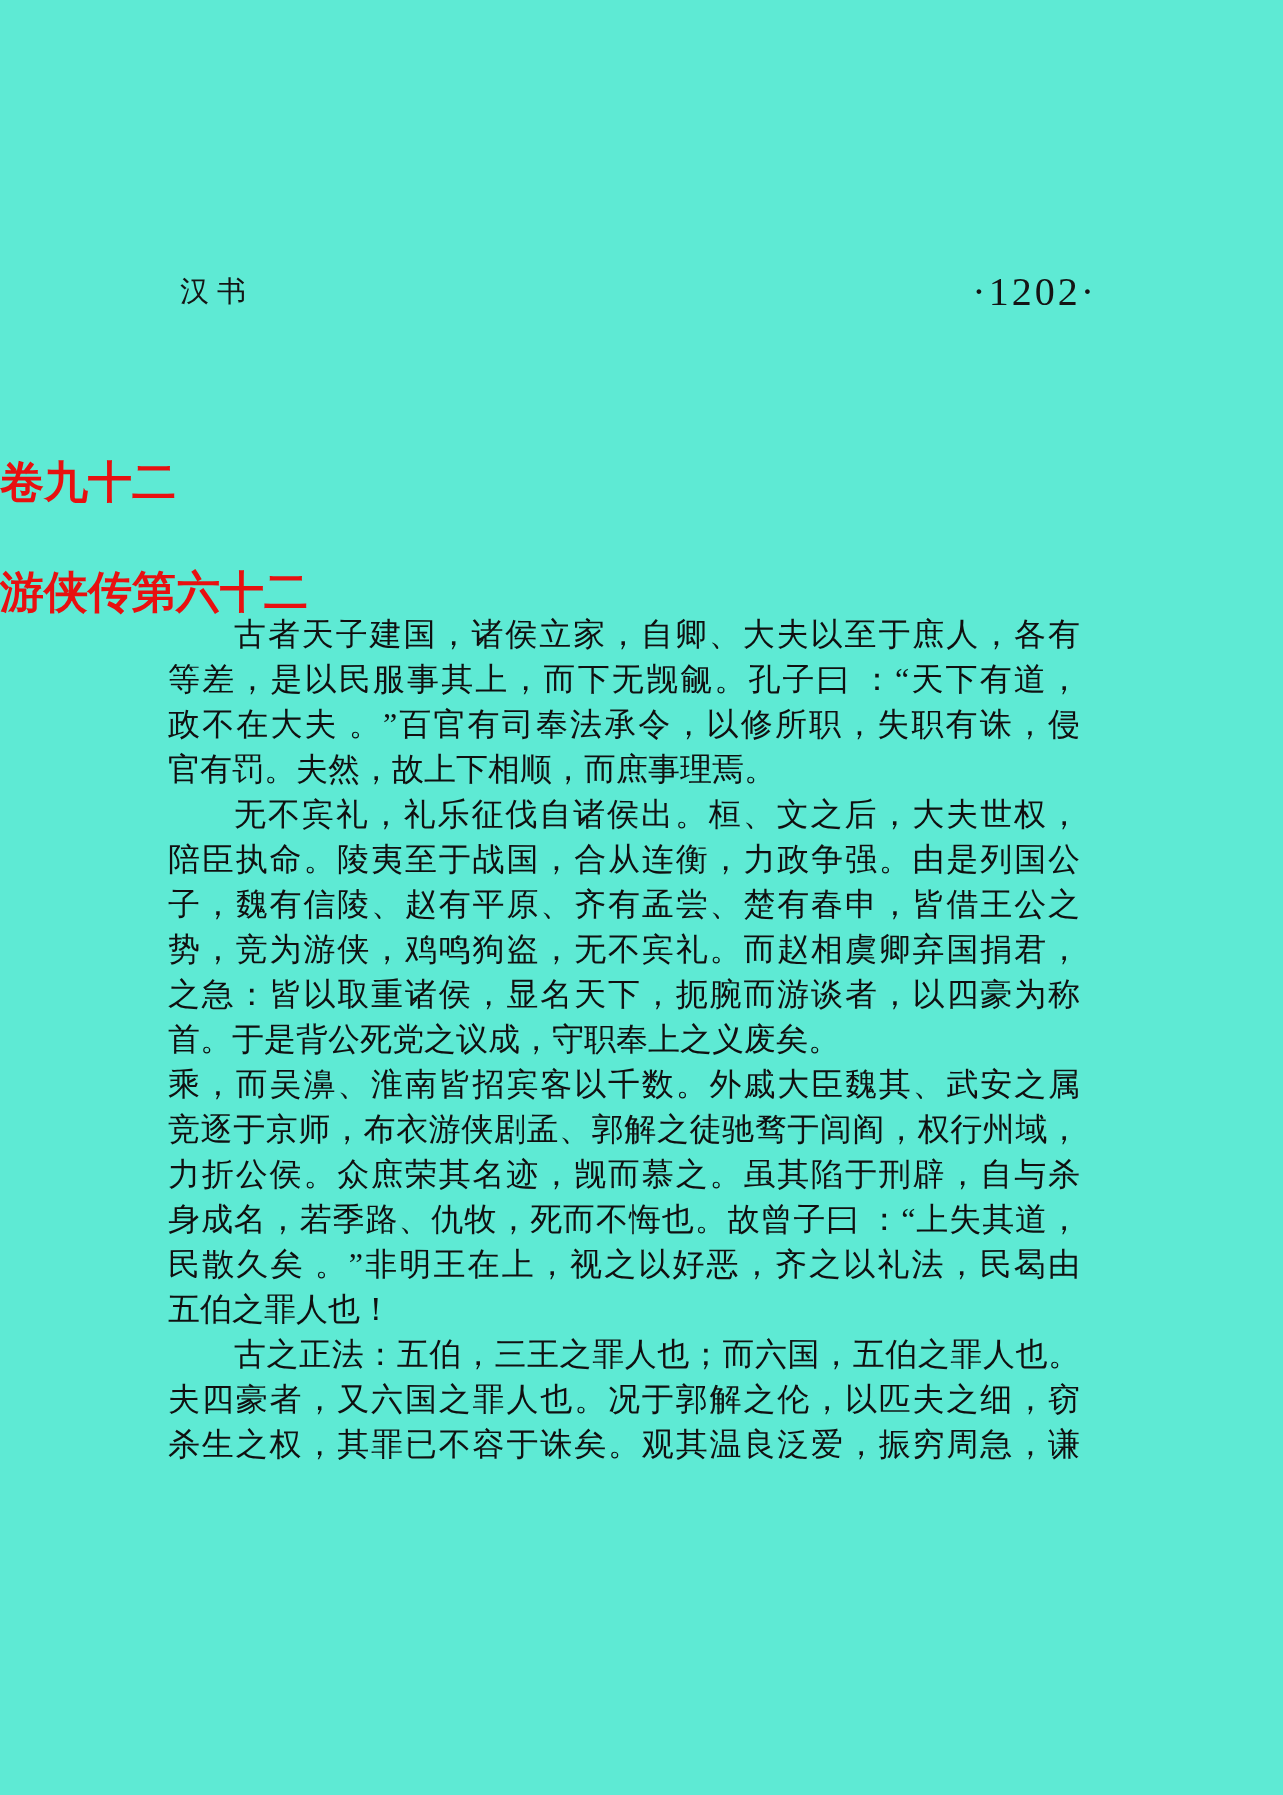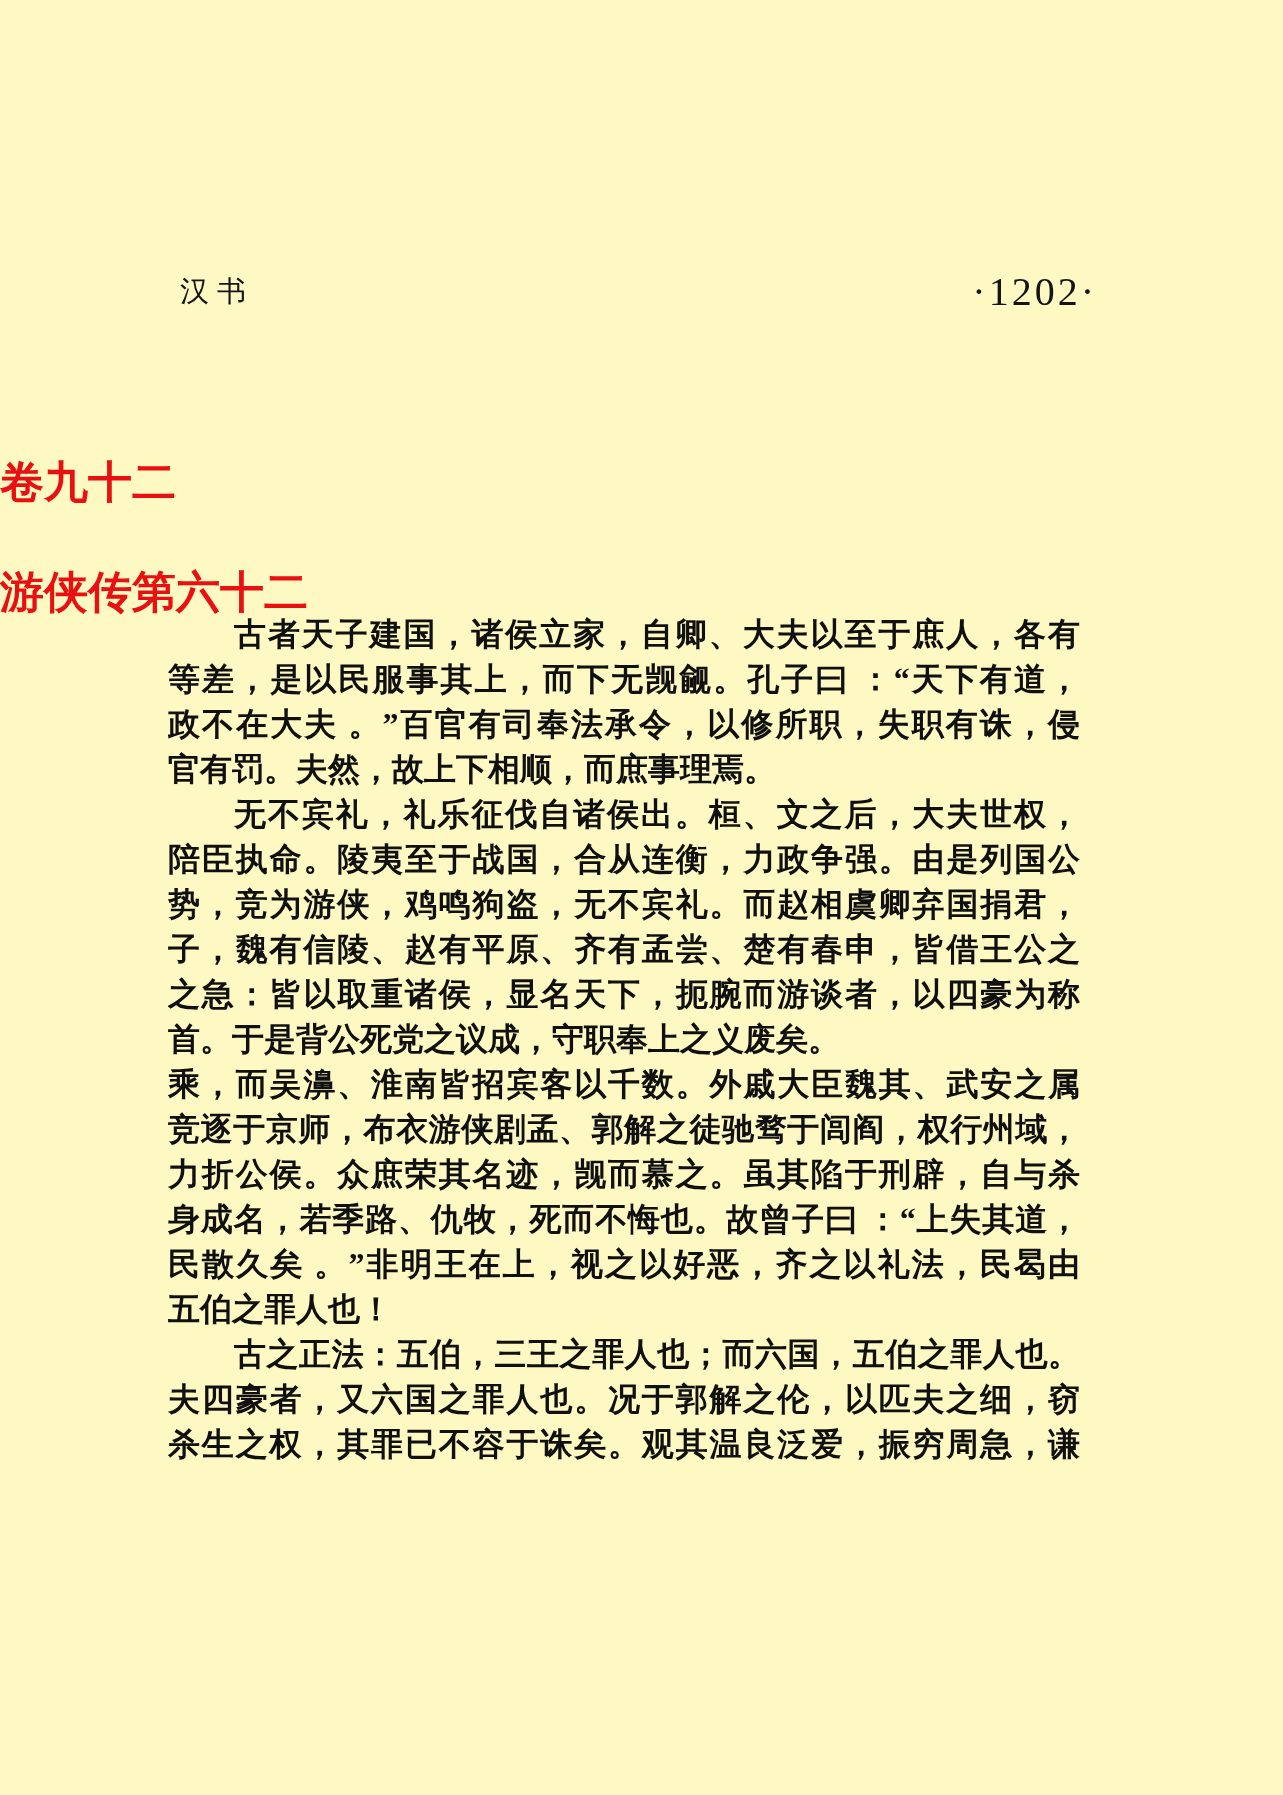--- a/index.html
+++ b/index.html
@@ -1,20 +1,20 @@
 <!DOCTYPE html>
 <html><head>
 <meta charset="utf-8">
 <style>
   html, body { margin: 0; padding: 0; background: #ffffff; }
   .page {
     position: relative;
     width: 1283px;
     height: 1795px;
-    background: #fef9c3;
+    background: #5eead4;
     overflow: hidden;
     font-family: "Liberation Serif", "DejaVu Serif", serif;
     color: #111111;
   }
   
   .running-header {
     position: absolute;
     top: 268px;
     left: 0;
     width: 100%;
@@ -62,21 +62,20 @@
     font-size: 32px;
     line-height: 45px;
     color: #101010;
   }
   .para { margin: 0; padding: 0; }
   .line {
     text-align: justify;
     text-align-last: justify;
     height: 45px;
     overflow: hidden;
-    font-weight: bold;
   }
   .line.first { padding-left: 66px; }
   .line.end { text-align-last: left; }
 </style>
 </head>
 <body>
 
 <div class="page">
 
   <div class="running-header">
@@ -92,22 +91,22 @@
   <div class="body-text">
       <div class="para">
         <div class="line first">古者天子建国，诸侯立家，自卿、大夫以至于庶人，各有</div>
         <div class="line">等差，是以民服事其上，而下无觊觎。孔子曰 ：“天下有道，</div>
         <div class="line">政不在大夫 。”百官有司奉法承令，以修所职，失职有诛，侵</div>
         <div class="line end">官有罚。夫然，故上下相顺，而庶事理焉。</div>
       </div>
       <div class="para">
         <div class="line first">无不宾礼，礼乐征伐自诸侯出。桓、文之后，大夫世权，</div>
         <div class="line">陪臣执命。陵夷至于战国，合从连衡，力政争强。由是列国公</div>
+        <div class="line">子，魏有信陵、赵有平原、齐有孟尝、楚有春申，皆借王公之</div>
         <div class="line">势，竞为游侠，鸡鸣狗盗，无不宾礼。而赵相虞卿弃国捐君，</div>
-        <div class="line">子，魏有信陵、赵有平原、齐有孟尝、楚有春申，皆借王公之</div>
         <div class="line">之急：皆以取重诸侯，显名天下，扼腕而游谈者，以四豪为称</div>
         <div class="line end">首。于是背公死党之议成，守职奉上之义废矣。</div>
       </div>
       <div class="para">
         <div class="line">乘，而吴濞、淮南皆招宾客以千数。外戚大臣魏其、武安之属</div>
         <div class="line">竞逐于京师，布衣游侠剧孟、郭解之徒驰骛于闾阎，权行州域，</div>
         <div class="line">力折公侯。众庶荣其名迹，觊而慕之。虽其陷于刑辟，自与杀</div>
         <div class="line">身成名，若季路、仇牧，死而不悔也。故曾子曰 ：“上失其道，</div>
         <div class="line">民散久矣 。”非明王在上，视之以好恶，齐之以礼法，民曷由</div>
         <div class="line end">五伯之罪人也！</div>

